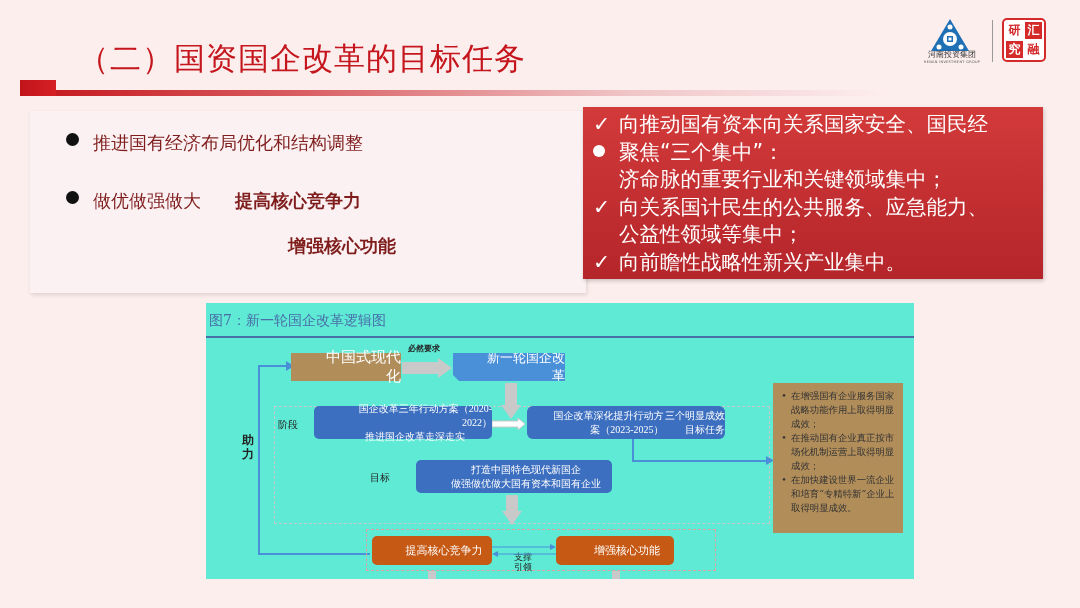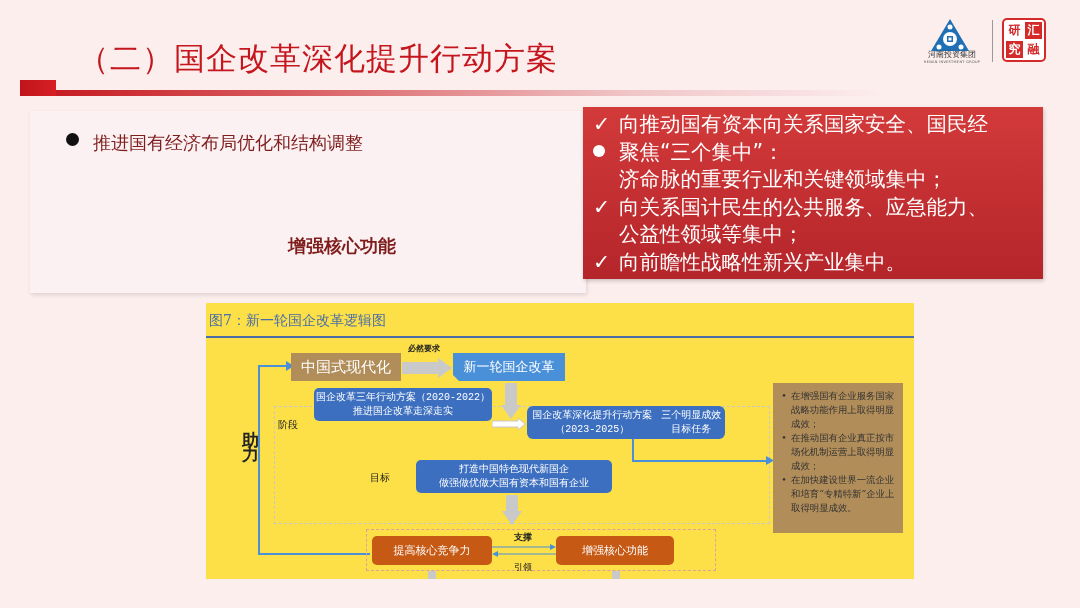--- a/index.html
+++ b/index.html
@@ -60,26 +60,26 @@
     background: linear-gradient(180deg, #d33a3a 0%, #b4252a 100%);
     color: #fff; padding: 4px 0 0 10px;
     box-shadow: 1px 2px 4px rgba(0,0,0,0.2);
   }
   .rc-line { font-size: 20.5px; line-height: 27.5px; white-space: nowrap; }
   .rc-line .mk { display: inline-block; width: 26px; }
   .rc-line.indent { padding-left: 26px; }
   .rc-dot { display: inline-block; width: 12px; height: 12px; background: #fff; border-radius: 50%; vertical-align: 2px; }
 
   .figure {
-    position: absolute; left: 206px; top: 303px; width: 708px; height: 276px; background: #fde047;
+    position: absolute; left: 206px; top: 303px; width: 708px; height: 276px; background: #5eead4;
   }
   .fig-title { position: absolute; left: 3px; top: 9px; font-family: "DejaVu Serif", serif; font-size: 14px; color: #4a6ea8; white-space: nowrap; }
   .fig-rule { position: absolute; left: 0; top: 33px; width: 708px; height: 2px; background: #4a6ea8; }
 
-  .fbox { position: absolute; display: flex; align-items: center; justify-content: center; text-align: center; font-family: Liberation Mono, monospace; color: #fff; }
+  .fbox { position: absolute; display: flex; align-items: center; justify-content: center; text-align: right; font-family: Liberation Serif, serif; color: #fff; padding-left: 24px; }
   .gold { background: #b18d5a; }
   .blue { background: #4a90d9; }
   .dblue { background: #3c6fbf; border-radius: 5px; font-size: 10px; line-height: 14px; }
   .orange { background: #c65a15; border-radius: 5px; font-size: 11px; }
 
   .lbl { position: absolute; font-family: "DejaVu Serif", serif; font-size: 9px; color: #222; white-space: nowrap; }
   .vline { position: absolute; background: #4a90d9; width: 2px; }
   .hline { position: absolute; background: #4a90d9; height: 2px; }
   .dash { position: absolute; border: 1.5px dashed #c8c8c8; }
   .dash-red { position: absolute; border: 1.5px dashed #e0a0a0; }
@@ -88,21 +88,21 @@
     position: absolute; left: 567px; top: 80px; width: 130px; height: 150px;
     background: #b18d5a; padding: 6px 6px 0 4px;
     font-family: "DejaVu Serif", serif; font-size: 9.4px; line-height: 14px; color: #333;
   }
   .side-box .it { display: flex; }
   .side-box .it .b { width: 14px; flex: 0 0 14px; text-align: center; }
 </style>
 </head>
 <body>
 
-<div class="title">（二）国企改革深化提升行动方案</div>
+<div class="title">（二）国资国企改革的目标任务</div>
 <div class="title-bar">
   <div class="line"></div>
   <div class="block"></div>
 </div>
 
 <div class="logo-area">
   <svg class="logo-tri" viewBox="0 0 40 34">
     <polygon points="20,1 39,33 1,33" fill="#1f6fb5"></polygon>
     <circle cx="20" cy="21" r="7" fill="#fff"></circle>
     <rect x="17" y="18" width="6" height="6" fill="#1f6fb5"></rect>
@@ -119,20 +119,23 @@
     <span class="fill">汇</span>
     <span class="fill">究</span>
     <span>融</span>
   </div>
 </div>
 
 <div class="left-card">
   <div class="bp bp1">
     <span class="dot"></span><span>推进国有经济布局优化和结构调整</span>
   </div>
+  <div class="bp bp2">
+    <span class="dot"></span><span>做优做强做大</span><span class="bold">提高核心竞争力</span>
+  </div>
   <div class="bp bp3">增强核心功能</div>
 </div>
 
 <div class="red-card">
   <div class="rc-line">
     <span class="mk">✓</span><span>向推动国有资本向关系国家安全、国民经</span>
   </div>
   <div class="rc-line">
     <span class="mk"><span class="rc-dot"></span></span><span>聚焦“三个集中”：</span>
   </div>
@@ -149,35 +152,35 @@
 <div class="figure">
   <div class="fig-title">图7：新一轮国企改革逻辑图</div>
   <div class="fig-rule"></div>
 
   <div class="vline" style="left:52px; top:62px; height:190px;"></div>
   <div class="hline" style="left:52px; top:62px; width:30px;"></div>
   <svg style="position:absolute; left:80px; top:58px;" width="8" height="10">
       <polygon points="0,0 8,5 0,10" fill="#4a90d9"></polygon>
     </svg>
   <div class="hline" style="left:52px; top:250px; width:112px;"></div>
-  <div class="lbl" style="left:36px; top:130px; width:12px; font-size:17px; white-space:normal; line-height:14px; font-weight:bold;">助力</div>
+  <div class="lbl" style="left:36px; top:130px; width:12px; font-size:12px; white-space:normal; line-height:14px; font-weight:bold;">助力</div>
 
   <div class="fbox gold" style="left:85px; top:50px; width:110px; height:28px; font-size:15px;">中国式现代化</div>
   <svg style="position:absolute; left:196px; top:55px;" width="52" height="20">
       <polygon points="0,4 36,4 36,0 50,10 36,20 36,16 0,16" fill="#c9c9c9"></polygon>
     </svg>
   <div class="lbl" style="left:202px; top:40px; font-size:8px; font-weight:bold;">必然要求</div>
   <div class="fbox blue" style="left:247px; top:50px; width:112px; height:28px; font-size:13px; clip-path: polygon(0 0, 100% 0, 100% 100%, 6px 100%, 0 calc(100% - 6px));">新一轮国企改革</div>
   <svg style="position:absolute; left:295px; top:80px;" width="20" height="36">
       <polygon points="4,0 16,0 16,22 20,22 10,36 0,22 4,22" fill="#c9c9c9"></polygon>
     </svg>
 
   <div class="dash" style="left:68px; top:103px; width:496px; height:118px;"></div>
   <div class="lbl" style="left:72px; top:115px; font-size:10px;">阶段</div>
-  <div class="fbox dblue" style="left:108px; top:85px; width:178px; height:33px; flex-direction:column;">
+  <div class="fbox dblue" style="left:108px; top:103px; width:178px; height:33px; flex-direction:column;">
     <span>国企改革三年行动方案（2020-2022）</span>
     <span>推进国企改革走深走实</span>
   </div>
   <svg style="position:absolute; left:286px; top:115px;" width="34" height="12">
       <polygon points="0,3 26,3 26,0 33,6 26,12 26,9 0,9" fill="#fff" stroke="#c9c9c9" stroke-width="1"></polygon>
     </svg>
   <div class="fbox dblue" style="left:321px; top:103px; width:198px; height:33px; flex-direction:row;border-radius:6px;">
     <span>国企改革深化提升行动方案（2023-2025）</span>
     <span>三个明显成效目标任务</span>
   </div>
@@ -192,21 +195,21 @@
     <span>打造中国特色现代新国企</span>
     <span>做强做优做大国有资本和国有企业</span>
   </div>
   <svg style="position:absolute; left:296px; top:192px;" width="20" height="30">
       <polygon points="4,0 16,0 16,16 20,16 10,30 0,16 4,16" fill="#c9c9c9"></polygon>
     </svg>
 
   <div class="dash-red" style="left:160px; top:226px; width:350px; height:42px;"></div>
   <div class="fbox orange" style="left:166px; top:233px; width:120px; height:29px;">提高核心竞争力</div>
   <div class="fbox orange" style="left:350px; top:233px; width:118px; height:29px;">增强核心功能</div>
-  <div class="lbl" style="left:308px; top:228px;font-weight:bold;">支撑</div>
+  <div class="lbl" style="left:308px; top:248px;">支撑</div>
   <div class="lbl" style="left:308px; top:258px;">引领</div>
   <svg style="position:absolute; left:286px; top:241px;" width="64" height="14">
     <line x1="0" y1="3" x2="58" y2="3" stroke="#4a90d9" stroke-width="1.2"></line>
       <polygon points="58,0 64,3 58,6" fill="#4a90d9"></polygon>
     <line x1="6" y1="10" x2="64" y2="10" stroke="#4a90d9" stroke-width="1.2"></line>
       <polygon points="6,7 0,10 6,13" fill="#4a90d9"></polygon>
   </svg>
   <div style="position:absolute; left:222px; top:268px; width:8px; height:8px; background:#c9c9c9;"></div>
   <div style="position:absolute; left:406px; top:268px; width:8px; height:8px; background:#c9c9c9;"></div>
 

